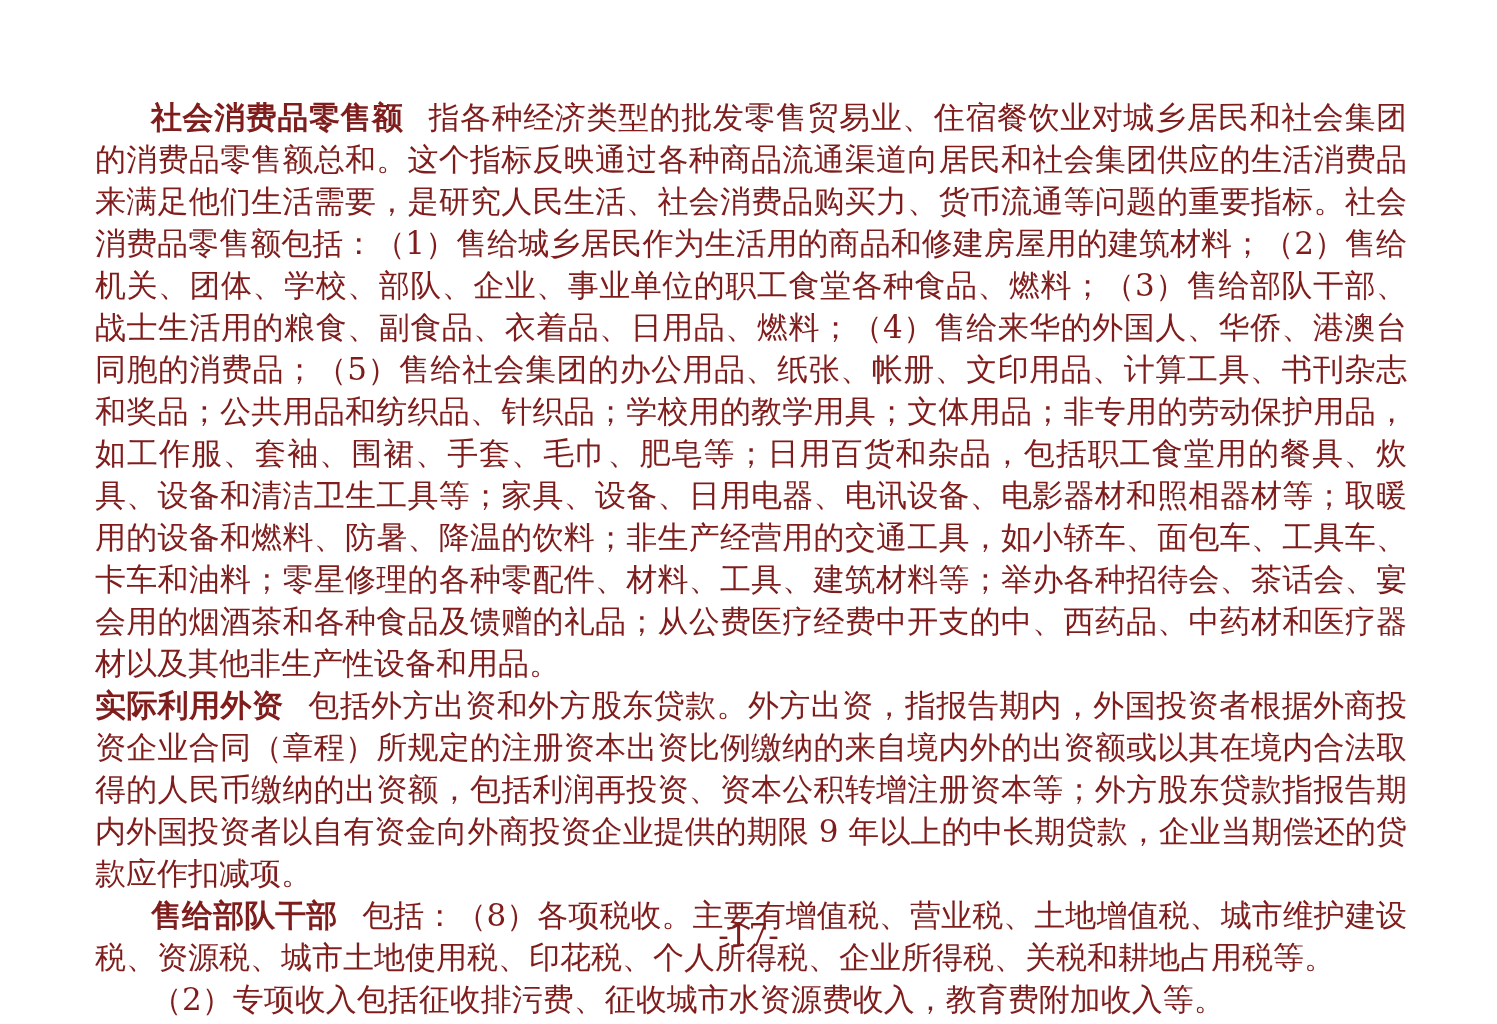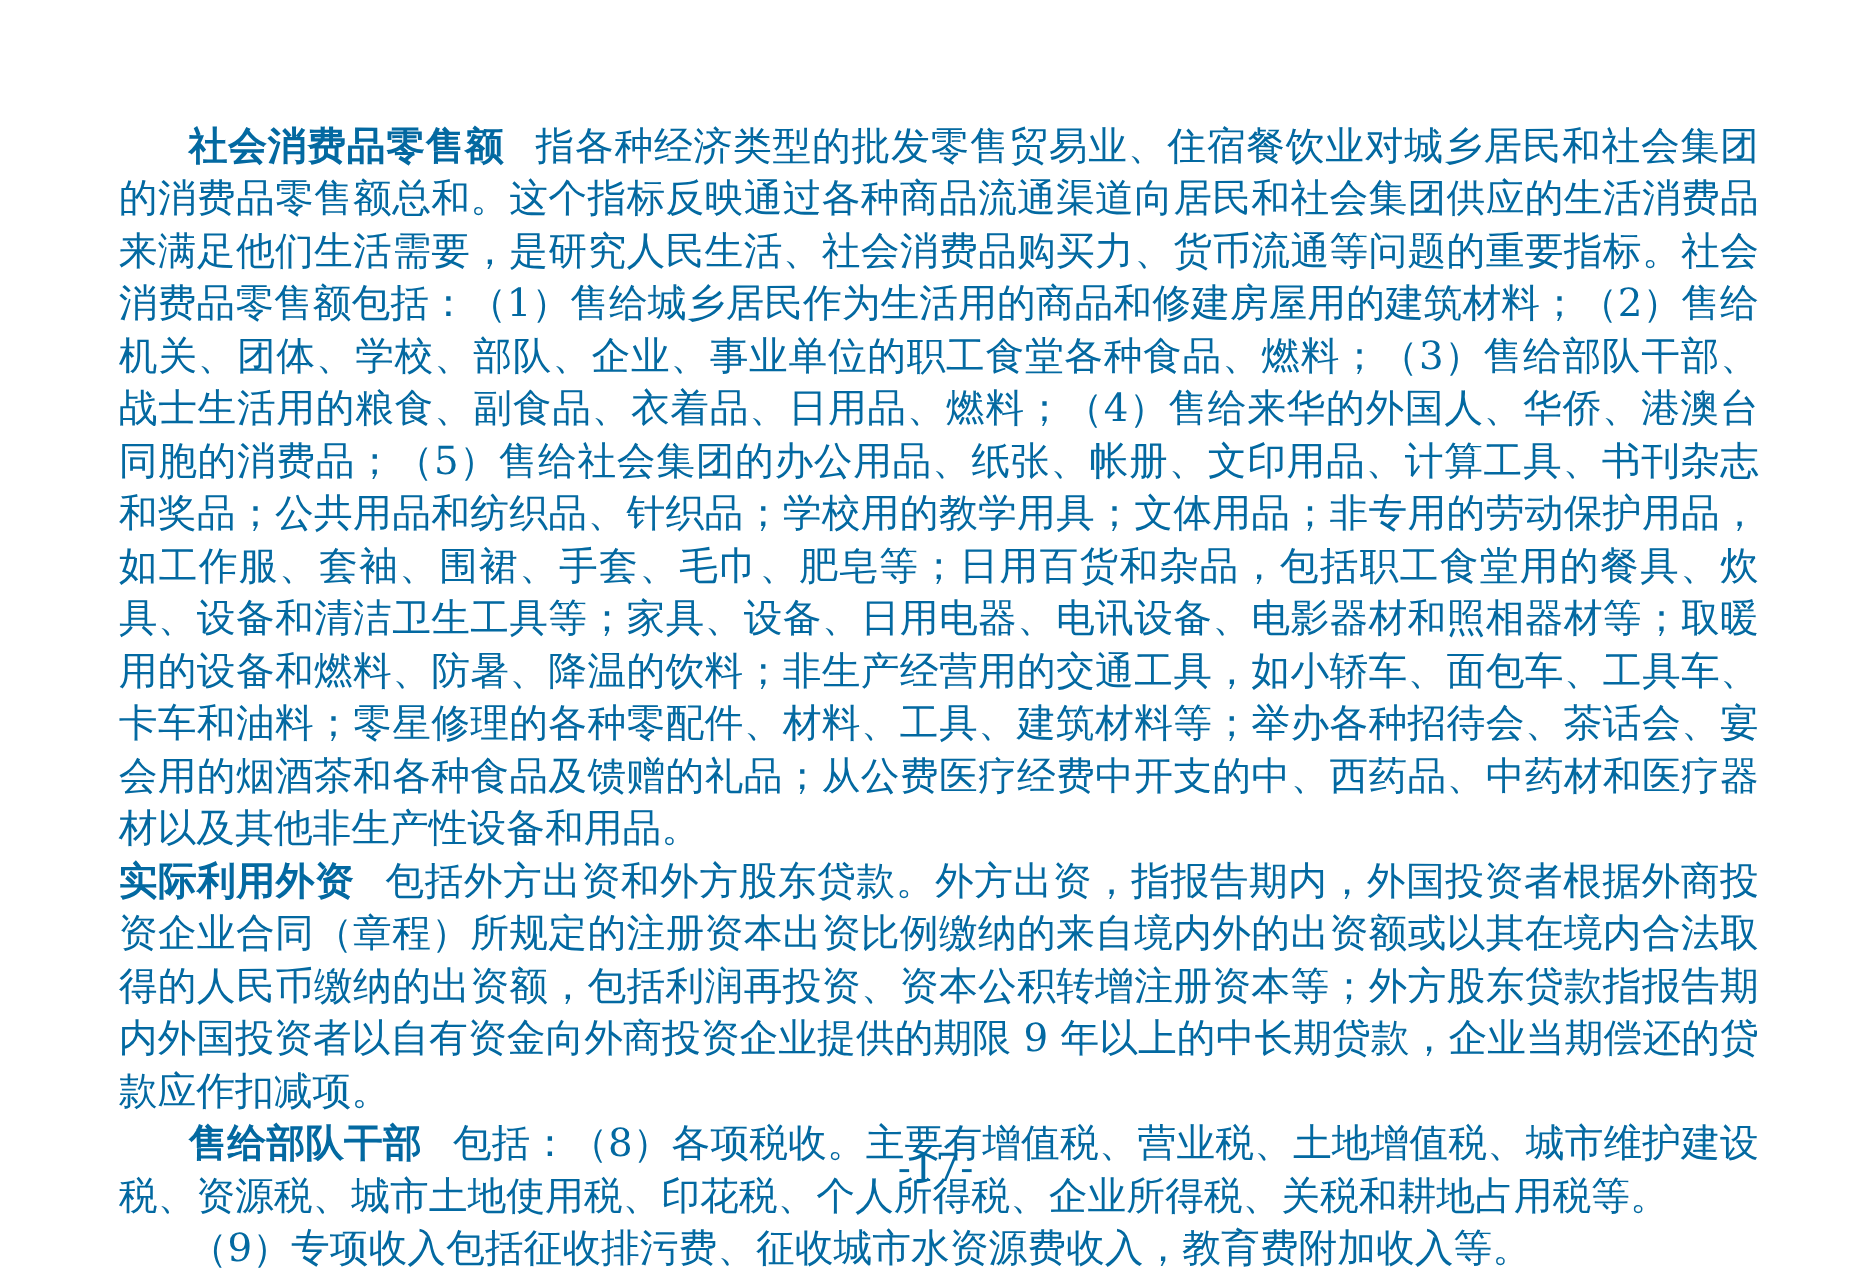--- a/index.html
+++ b/index.html
@@ -7,21 +7,21 @@
     padding: 0;
     background: #e8e8e8;
   }
   .page {
     position: relative;
     width: 1497px;
     height: 1024px;
     background: #ffffff;
     overflow: hidden;
     font-family: "DejaVu Serif", "Liberation Serif", serif;
-    color: #0369a1;
+    color: #7f1d1d;
   }
   .text-block {
     position: absolute;
     left: 95px;
     top: 96px;
     width: 1312px;
     font-size: 31px;
     line-height: 42px;
   }
   .para {
@@ -54,18 +54,18 @@
 
 <div class="page">
   <div class="text-block">
 
     <p class="para indent"><b class="term">社会消费品零售额</b><span>指各种经济类型的批发零售贸易业、住宿餐饮业对城乡居民和社会集团的消费品零售额总和。这个指标反映通过各种商品流通渠道向居民和社会集团供应的生活消费品来满足他们生活需要，是研究人民生活、社会消费品购买力、货币流通等问题的重要指标。社会消费品零售额包括：（1）售给城乡居民作为生活用的商品和修建房屋用的建筑材料；（2）售给机关、团体、学校、部队、企业、事业单位的职工食堂各种食品、燃料；（3）售给部队干部、战士生活用的粮食、副食品、衣着品、日用品、燃料；（4）售给来华的外国人、华侨、港澳台同胞的消费品；（5）售给社会集团的办公用品、纸张、帐册、文印用品、计算工具、书刊杂志和奖品；公共用品和纺织品、针织品；学校用的教学用具；文体用品；非专用的劳动保护用品，如工作服、套袖、围裙、手套、毛巾、肥皂等；日用百货和杂品，包括职工食堂用的餐具、炊具、设备和清洁卫生工具等；家具、设备、日用电器、电讯设备、电影器材和照相器材等；取暖用的设备和燃料、防暑、降温的饮料；非生产经营用的交通工具，如小轿车、面包车、工具车、卡车和油料；零星修理的各种零配件、材料、工具、建筑材料等；举办各种招待会、茶话会、宴会用的烟酒茶和各种食品及馈赠的礼品；从公费医疗经费中开支的中、西药品、中药材和医疗器材以及其他非生产性设备和用品。</span></p>
 
     <p class="para"><b class="term">实际利用外资</b><span>包括外方出资和外方股东贷款。外方出资，指报告期内，外国投资者根据外商投资企业合同（章程）所规定的注册资本出资比例缴纳的来自境内外的出资额或以其在境内合法取得的人民币缴纳的出资额，包括利润再投资、资本公积转增注册资本等；外方股东贷款指报告期内外国投资者以自有资金向外商投资企业提供的期限 9 年以上的中长期贷款，企业当期偿还的贷款应作扣减项。</span></p>
 
     <p class="para indent"><b class="term">售给部队干部</b><span>包括：（8）各项税收。主要有增值税、营业税、土地增值税、城市维护建设税、资源税、城市土地使用税、印花税、个人所得税、企业所得税、关税和耕地占用税等。</span></p>
 
-    <p class="para indent"><span>（9）专项收入包括征收排污费、征收城市水资源费收入，教育费附加收入等。</span></p>
+    <p class="para indent"><span>（2）专项收入包括征收排污费、征收城市水资源费收入，教育费附加收入等。</span></p>
 
   </div>
 
   <div class="page-number">-17-</div>
 </div>
 
 </body></html>

